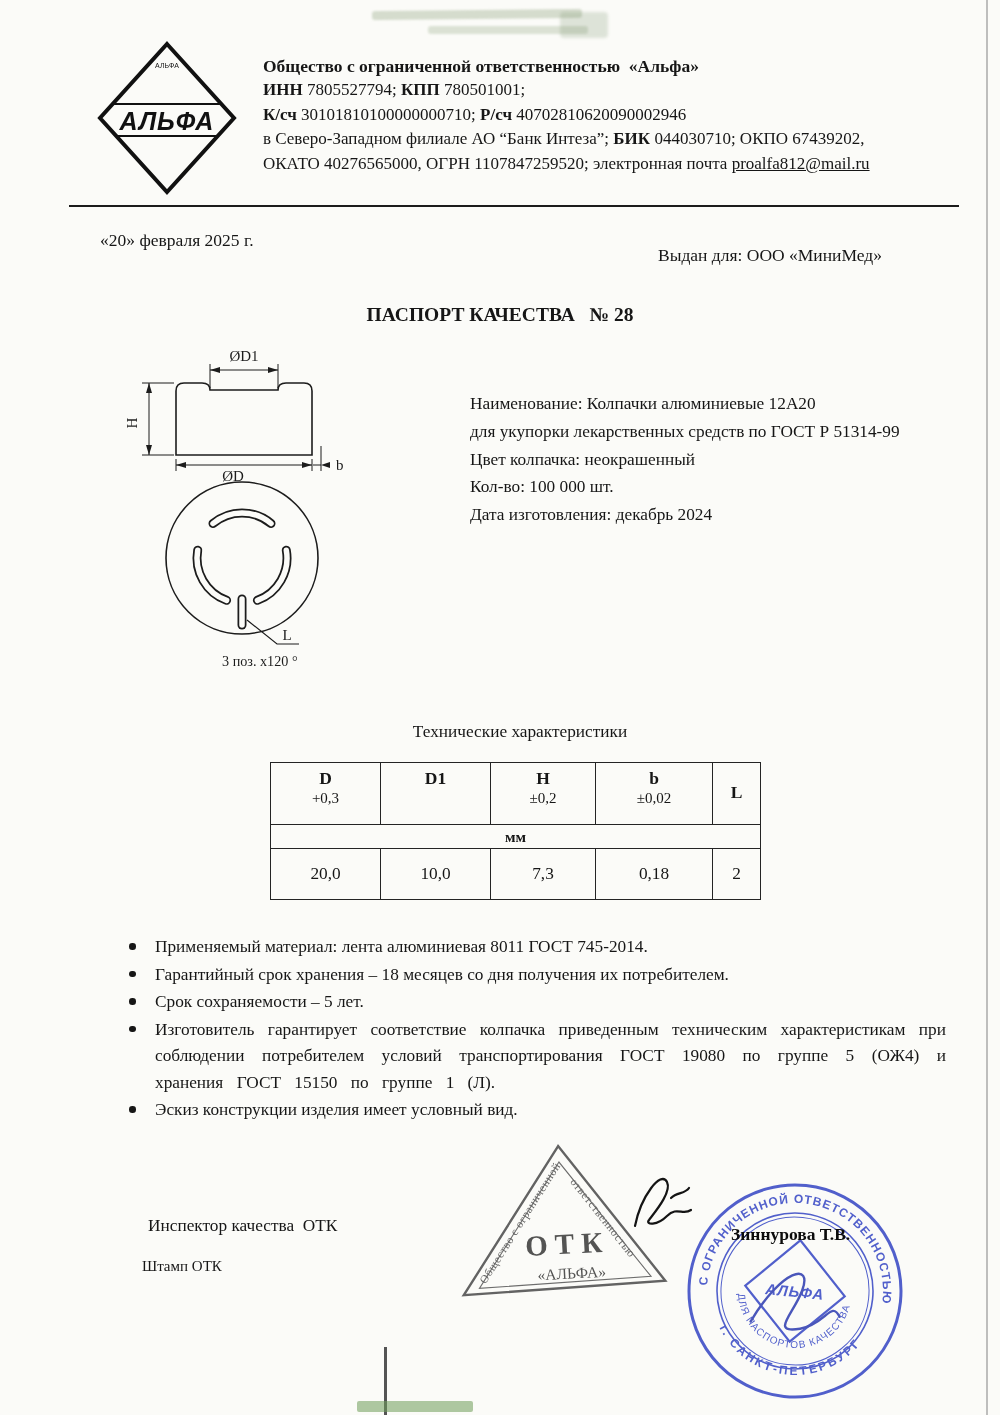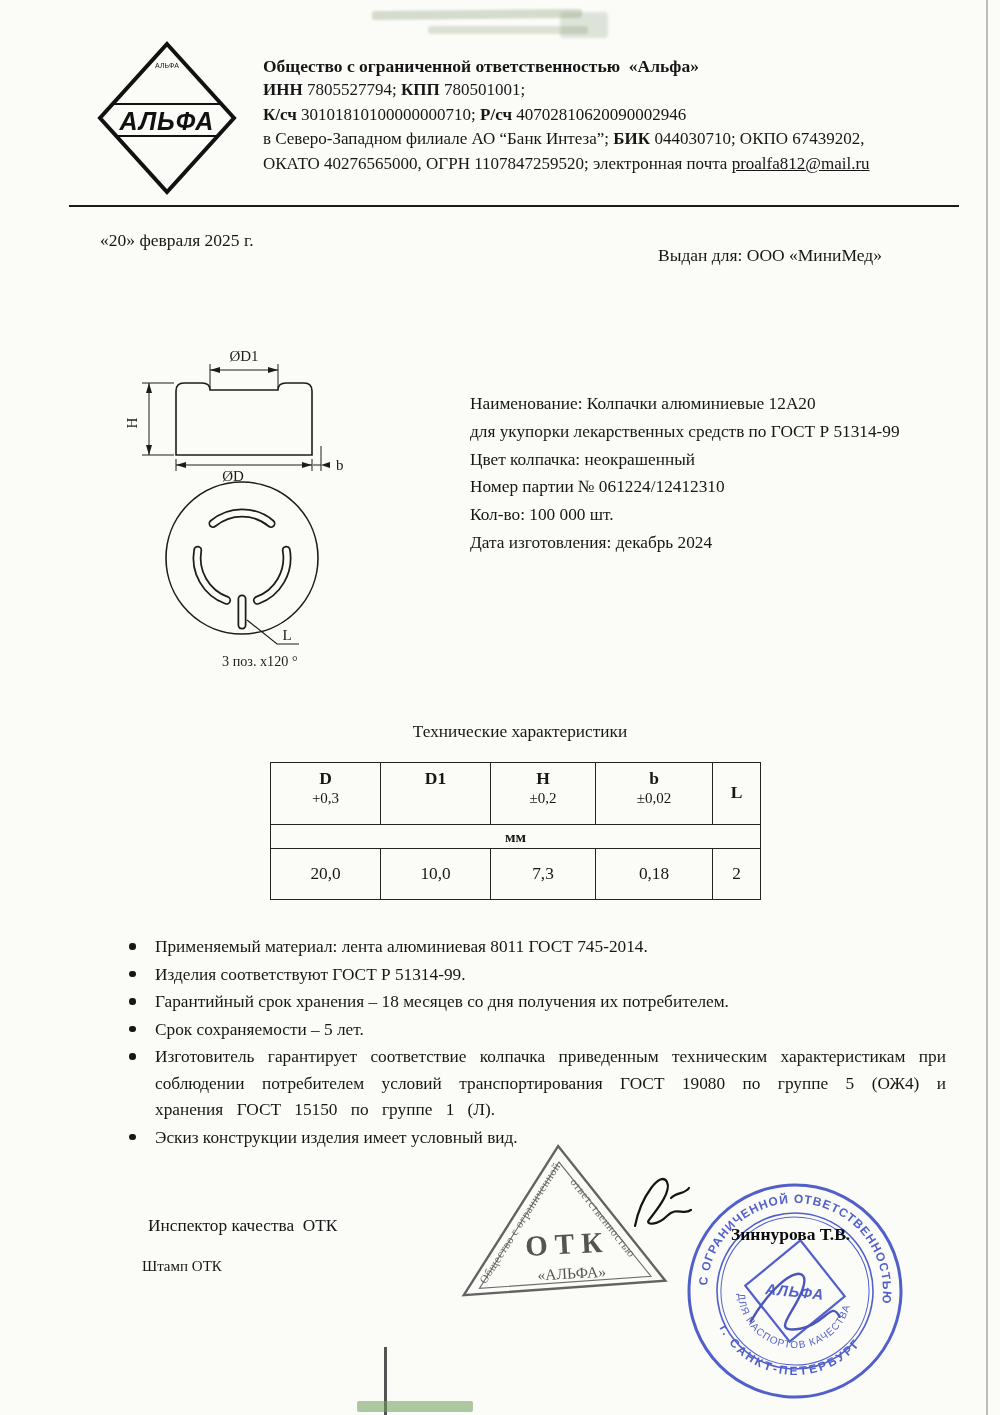--- a/index.html
+++ b/index.html
@@ -91,20 +91,21 @@
     <div class="line"><b>ИНН</b><span> 7805527794; </span><b>КПП</b><span> 780501001;</span></div>
     <div class="line"><b>К/сч</b><span> 30101810100000000710; </span><b>Р/сч</b><span> 40702810620090002946</span></div>
     <div class="line"><span>в Северо-Западном филиале АО “Банк Интеза”; </span><b>БИК</b><span> 044030710; ОКПО 67439202,</span></div>
     <div class="line"><span>ОКАТО 40276565000, ОГРН 1107847259520; электронная почта </span><span class="email">proalfa812@mail.ru</span></div>
   </div>
   <div class="rule"></div>
 
   <div class="date-line">«20» февраля 2025 г.</div>
   <div class="issued-line">Выдан для: ООО «МиниМед»</div>
 
+  <div class="doc-title">ПАСПОРТ КАЧЕСТВА   № 28</div>
 
   <svg class="drawing-svg" width="280" height="340" viewBox="0 0 280 340">
     <g stroke="#1c1c1c" fill="none">
       <path d="M 58,107 L 58,43 Q 58,35 66,35 L 84,35 Q 92,35 92,42 L 160,42 Q 160,35 168,35 L 186,35 Q 194,35 194,43 L 194,107 Z" stroke-width="1.6"></path>
 
       <g stroke-width="1">
         <path d="M92,40 V16 M160,40 V16 M92,22 H160"></path>
       </g>
 
       <g stroke-width="1">
@@ -144,21 +145,20 @@
       <path d="M129,272 L159,296 L181,296" fill="none" stroke="#1c1c1c" stroke-width="1.2"></path>
       <text x="169" y="292" text-anchor="middle" class="dim-text">L</text>
       <text x="104" y="318" class="note-text">3 поз. х120 °</text>
     </g>
   </svg>
 
   <div class="product-info">
     <div>Наименование: Колпачки алюминиевые 12А20</div>
     <div>для укупорки лекарственных средств по ГОСТ Р 51314-99</div>
     <div>Цвет колпачка: неокрашенный</div>
-    <div>Номер партии № 061224/12412310</div>
     <div>Кол-во: 100 000 шт.</div>
     <div>Дата изготовления: декабрь 2024</div>
   </div>
 
   <div class="table-caption">Технические характеристики</div>
   <table class="spec-table">
     <colgroup>
       <col style="width:110px">
         <col style="width:110px">
         <col style="width:105px">
@@ -198,24 +198,20 @@
       <td>0,18</td>
       <td>2</td>
     </tr>
     </tbody>
   </table>
 
   <div class="bullets">
     <div class="bullet-item">
         <span class="dot"></span>
         <span class="btext">Применяемый материал: лента алюминиевая 8011 ГОСТ 745-2014.</span>
-      </div>
-    <div class="bullet-item">
-        <span class="dot"></span>
-        <span class="btext">Изделия соответствуют ГОСТ Р 51314-99.</span>
       </div>
     <div class="bullet-item">
         <span class="dot"></span>
         <span class="btext">Гарантийный срок хранения – 18 месяцев со дня получения их потребителем.</span>
       </div>
     <div class="bullet-item">
         <span class="dot"></span>
         <span class="btext">Срок сохраняемости – 5 лет.</span>
       </div>
     <div class="bullet-item justify">

